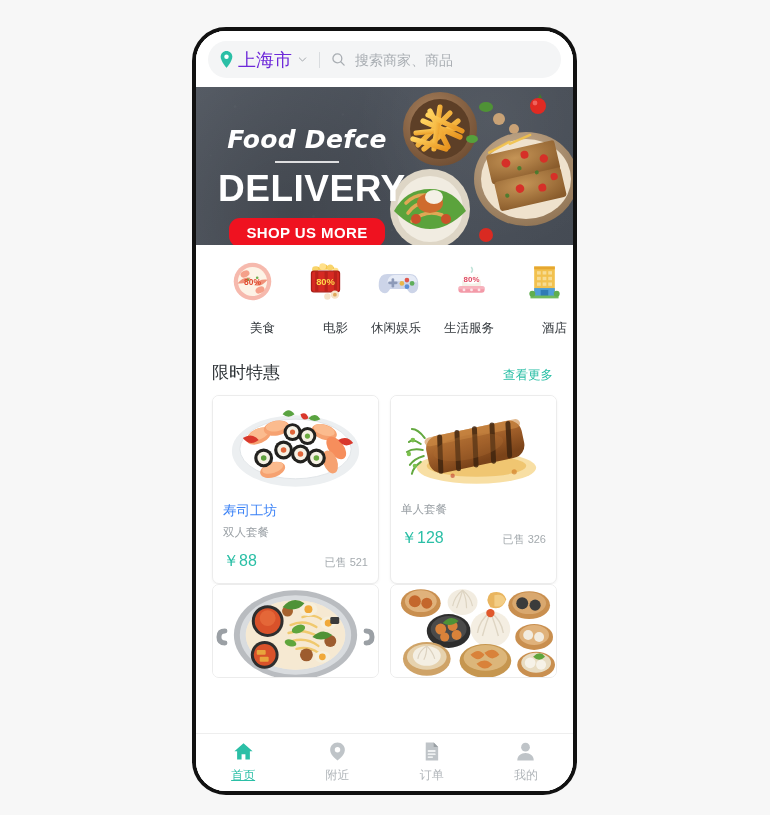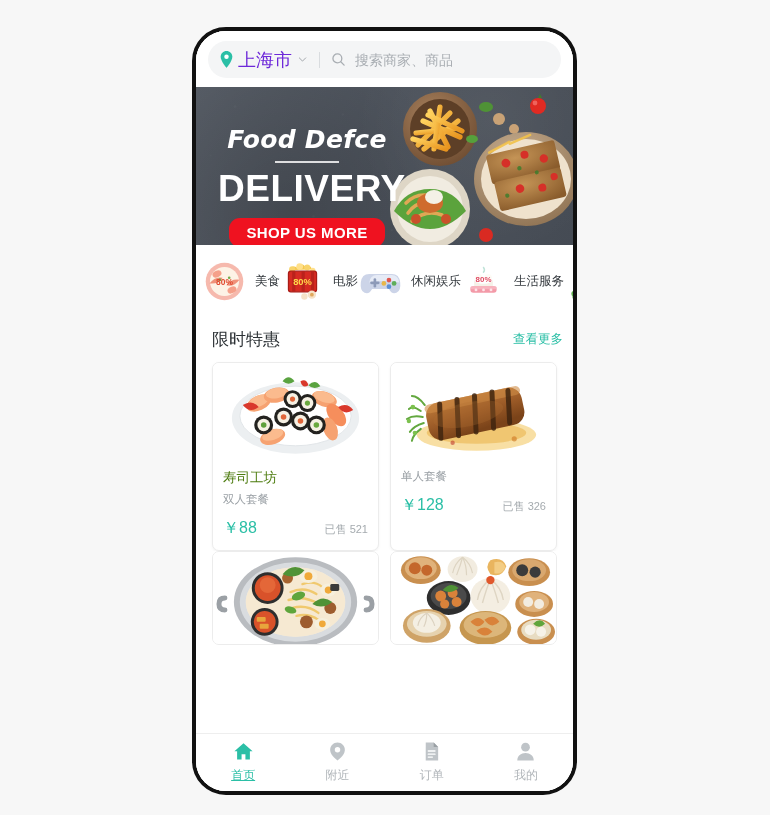--- a/index.html
+++ b/index.html
@@ -151,39 +151,39 @@
   
   #categories {
     flex: 0 0 auto;
     display: flex;
     background: #ffffff;
     padding: 14px 6px 12px 6px;
   }
   .cat-item {
     flex: 1 1 0;
     display: flex;
-    flex-direction: row;
-    align-items: center;
-    gap: 8px;
+    flex-direction: column;
+    align-items: flex-end;
+    gap: 16px;
     cursor: pointer;
   }
   .cat-ico { width: 45px; height: 45px; display:block; }
   .cat-label {
     font-size: 12.5px;
     color: #33383d;
     white-space: nowrap;
   }
 
   
   .section-head {
     flex: 0 0 auto;
     display: flex;
-    align-items: center;
+    align-items: flex-end;
     justify-content: space-between;
-    padding: 12px 10px 11px 16px;
+    padding: 12px 20px 11px 16px;
     background: #ffffff;
     gap: 16px;
   }
   .section-title {
     font-size: 17px;
     color: #2d3236;
     font-weight: normal;
   }
   .section-more {
     font-size: 12.5px;
@@ -206,21 +206,21 @@
     border: 1px solid #ececec;
     border-radius: 7px;
     overflow: hidden;
     box-shadow: 0 1px 3px rgba(0,0,0,0.05);
     cursor: pointer;
   }
   .deal-img { width: 100%; height: 97px; display:block; background:#fff; }
   .deal-body { padding: 9px 10px 11px 10px; }
   .deal-name {
     font-size: 13.5px;
-    color: #4d7c0f;
+    color: #3b82f6;
     margin-bottom: 5px;
   }
   .deal-sub {
     font-size: 11.5px;
     color: #9aa0a5;
     margin-bottom: 11px;
   }
   .deal-foot {
     display: flex;
     align-items: baseline;

